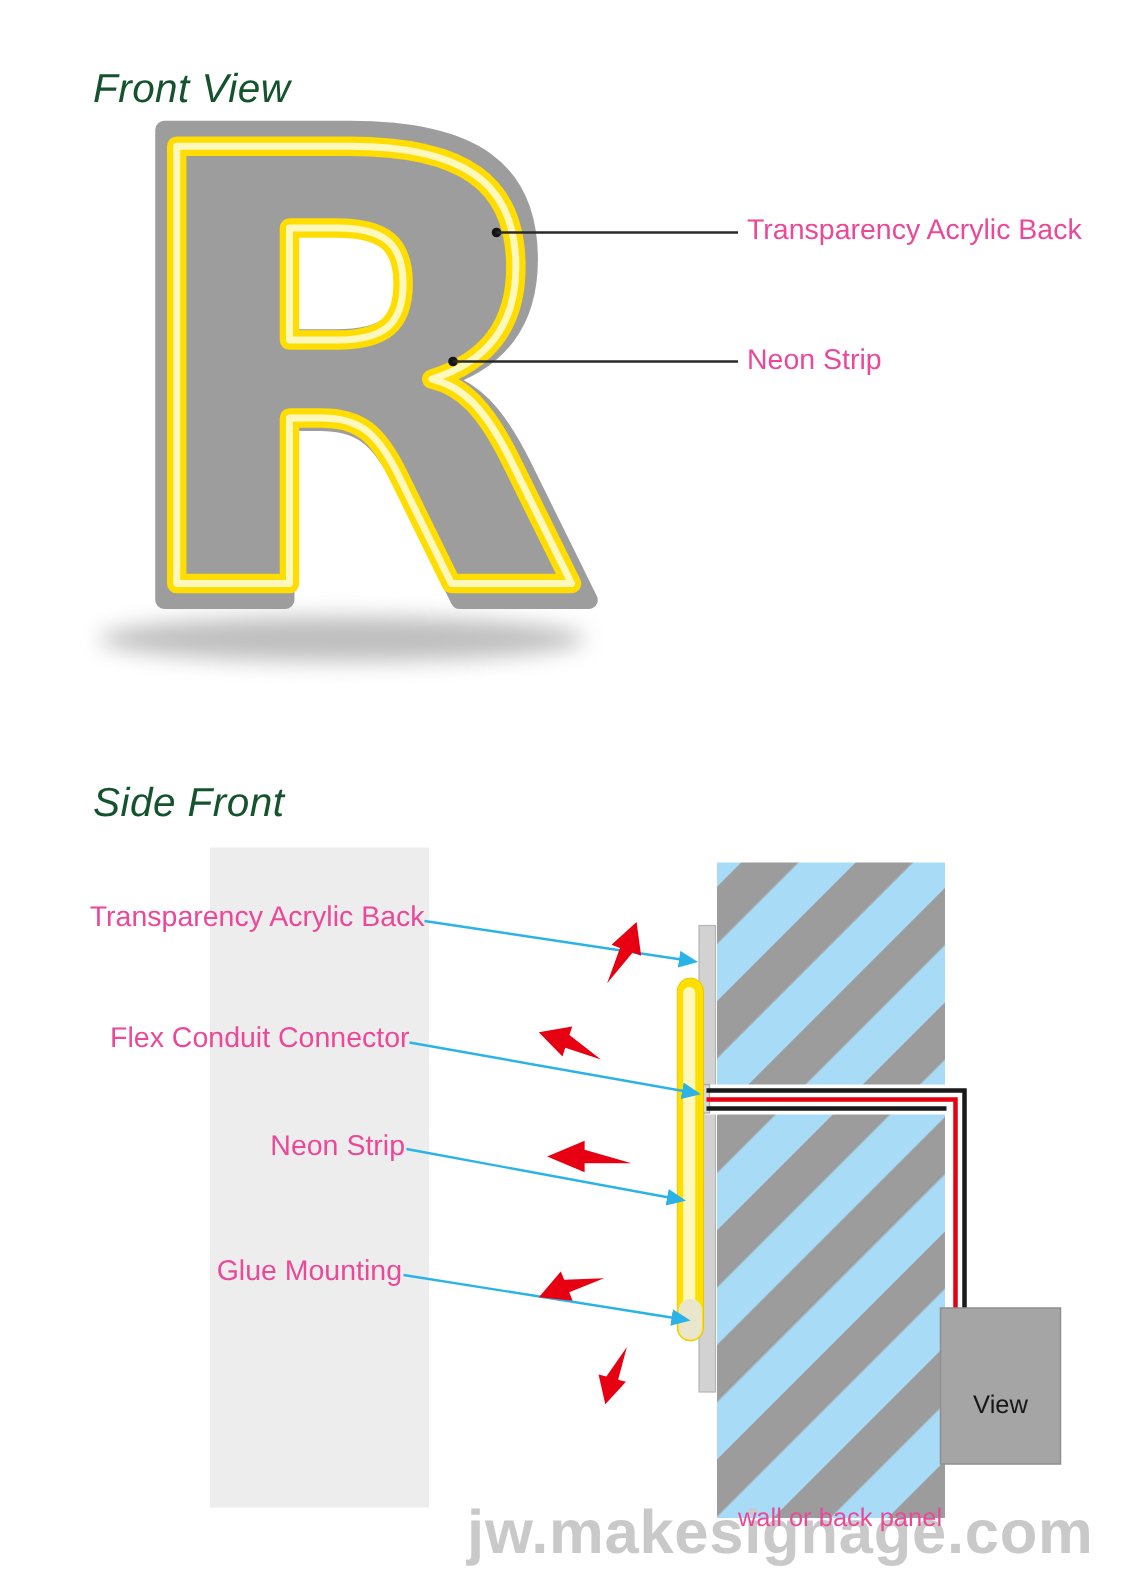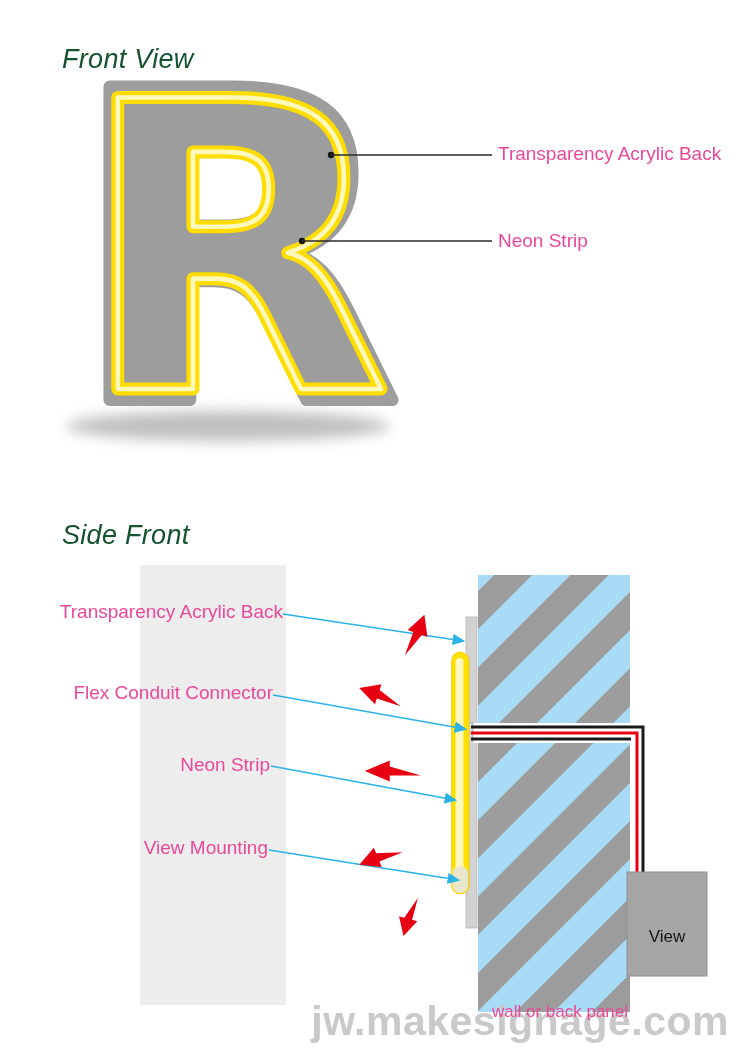--- a/index.html
+++ b/index.html
@@ -121,21 +121,21 @@
   <div class="abs title" style="left:62px; top:44px;">Front View</div>
 
   <div class="abs callout" style="left:498px; top:143px;">Transparency Acrylic Back</div>
   <div class="abs callout" style="left:498px; top:230px;">Neon Strip</div>
 
   <div class="abs title" style="left:62px; top:520px;">Side Front</div>
 
   <div class="abs callout right-align" style="right:467px; top:601px;">Transparency Acrylic Back</div>
   <div class="abs callout right-align" style="right:477px; top:682px;">Flex Conduit Connector</div>
   <div class="abs callout right-align" style="right:480px; top:754px;">Neon Strip</div>
-  <div class="abs callout right-align" style="right:482px; top:837px;">View Mounting</div>
+  <div class="abs callout right-align" style="right:482px; top:837px;">Glue Mounting</div>
 
   <div class="abs watermark" style="right:21px; top:998px;font-weight:bold;">jw.makesignage.com</div>
 
   <div class="abs power-label" style="left:627px; top:927px;">View</div>
 
   <div class="abs caption wall-caption" style="left:470px; top:1002px;">wall or back panel</div>
 
 </div>
 
 </body></html>

